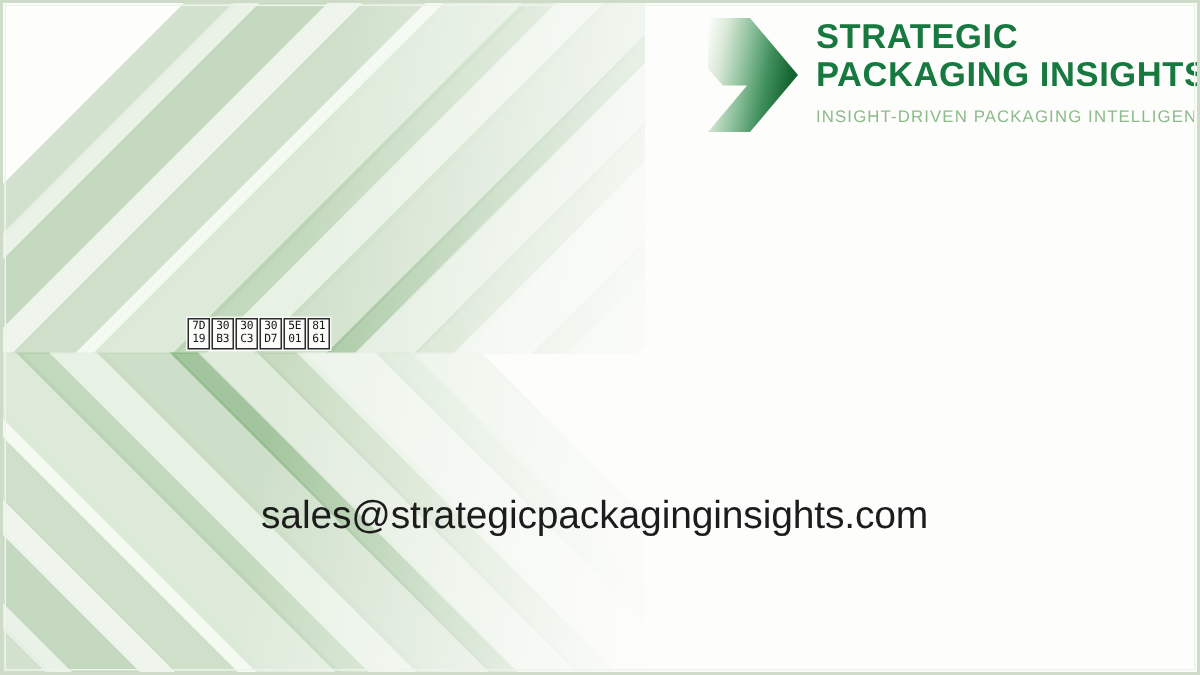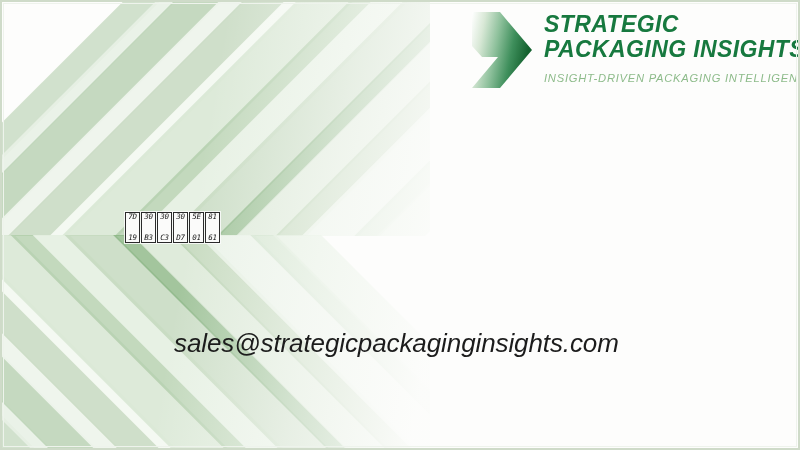--- a/index.html
+++ b/index.html
@@ -9,21 +9,20 @@
   }
 
   #slide {
     position: relative;
     width: 800px;
     height: 450px;
     overflow: hidden;
     background: #fdfdfc;
     font-family: "Liberation Sans", sans-serif;
     box-sizing: border-box;
-    font-style: italic;
   }
 
   
   #frame {
     position: absolute;
     left: 0; top: 0;
     width: 800px; height: 450px;
     box-sizing: border-box;
     border: 2px solid #cfdbc9;
     pointer-events: none;
@@ -127,28 +126,28 @@
     top: 211px;
     z-index: 45;
     display: flex;
     gap: 1px;
     background: rgba(253,253,252,0.82);
     padding: 1px 1px;
   }
 
   .tofu {
     width: 15px;
-    height: 31px;
+    height: 21px;
     box-sizing: border-box;
     border: 1px solid #2b2b2b;
     background: #fbfbfa;
     display: flex;
     flex-direction: column;
     align-items: center;
-    justify-content: space-between;
+    justify-content: flex-start;
     font-family: "DejaVu Sans Mono", monospace;
     font-size: 7.5px;
     line-height: 8.5px;
     color: #141414;
     letter-spacing: -0.2px;
   }
   .tofu span { display: block; }
 
   
   #contact-email {

